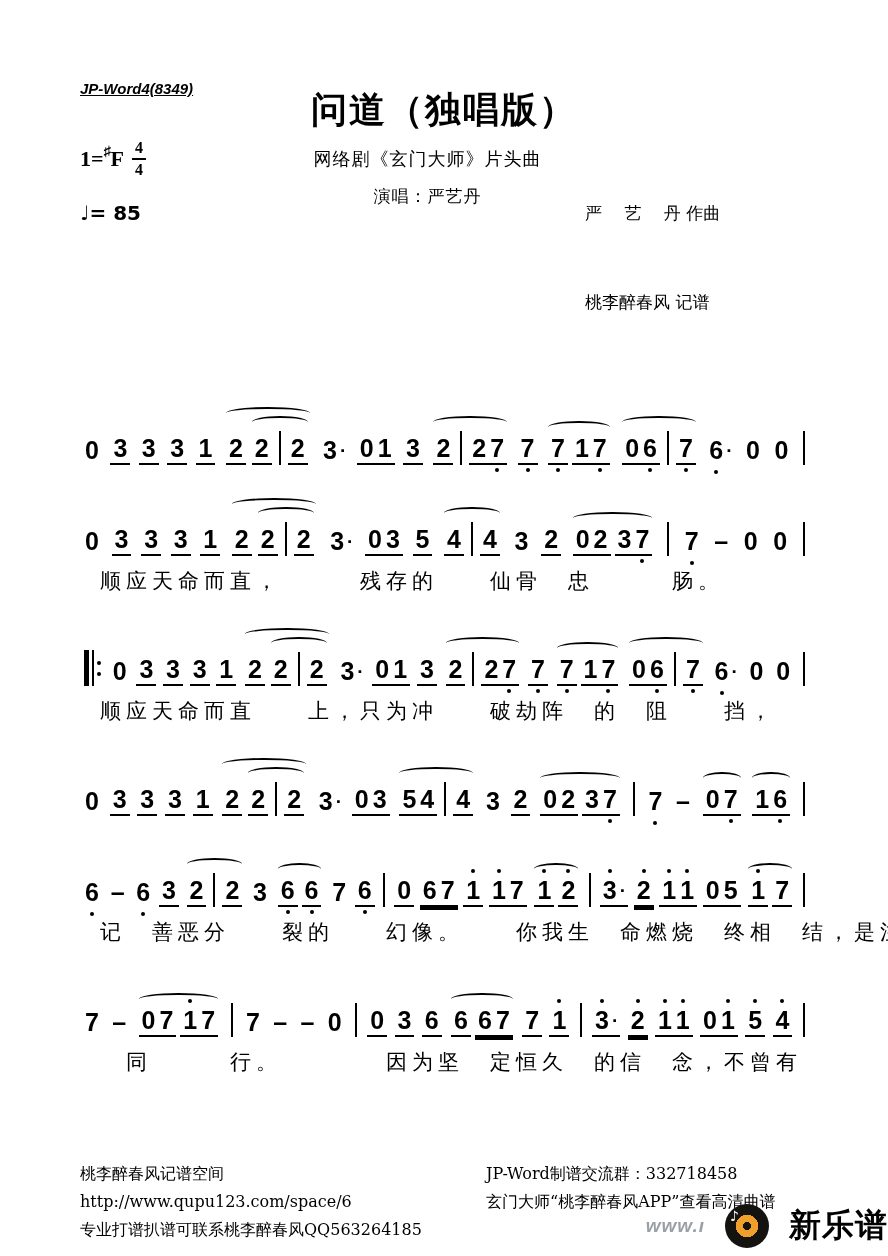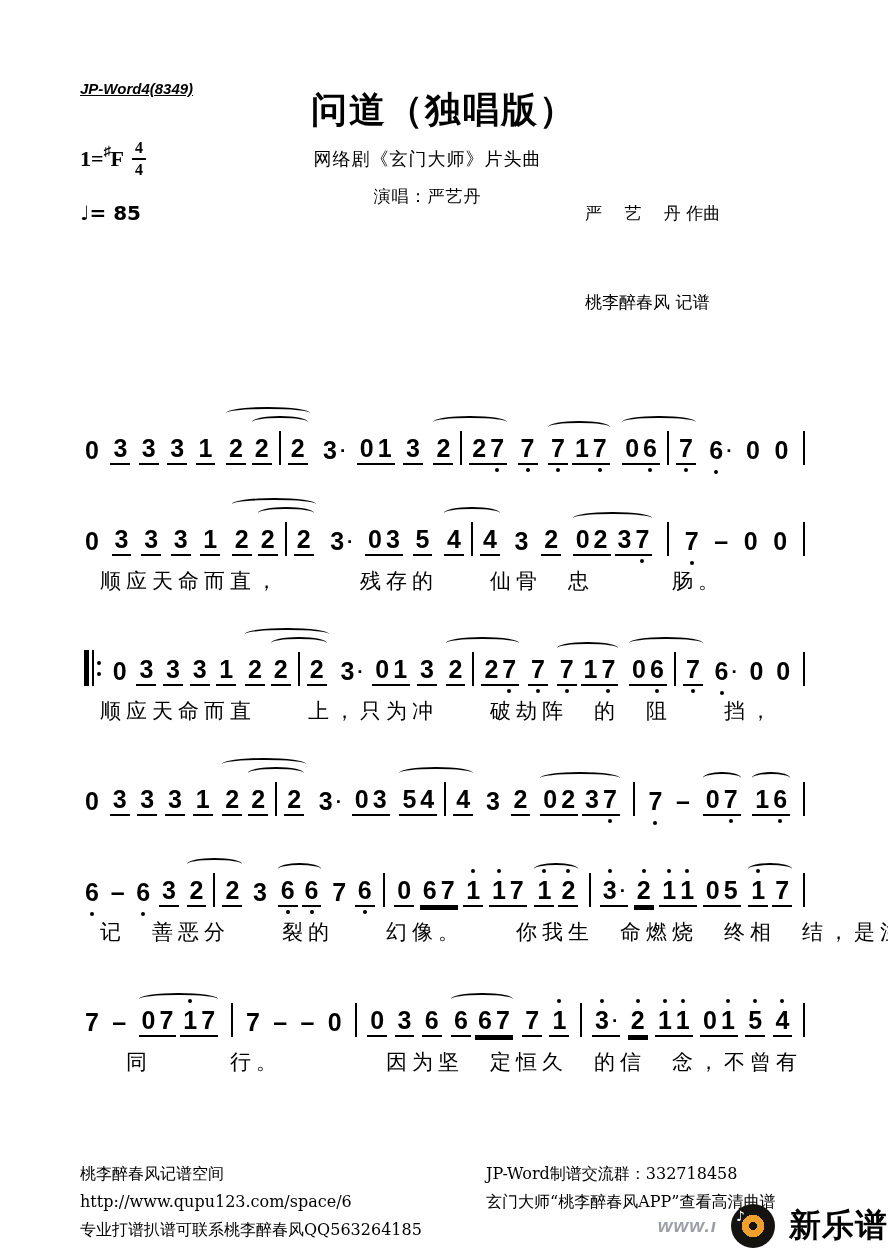--- a/index.html
+++ b/index.html
@@ -46,21 +46,21 @@
                 border-top:2px solid #000;border-radius:50% 50% 0 0;}
   .slur.deep::before{top:-24px;}
   .lyrics{font:21px "DejaVu Serif",serif;white-space:pre;letter-spacing:5px;margin:11px 0 0 20px;}
 
   
   .footer{position:absolute;left:80px;right:60px;top:1124px;display:flex;justify-content:flex-start;margin-top:36px;}
   .fcol{font:16px "DejaVu Serif",serif;line-height:1.75;}
   .fcol.right{width:350px;}
 
   
-  .logo{position:absolute;right:0;bottom:8px;display:flex;align-items:center;gap:14px;}
+  .logo{position:absolute;right:0;bottom:8px;display:flex;align-items:center;gap:20px;}
   .logo-url{font:italic 900 19px "Liberation Sans",sans-serif;color:#9b9fa6;letter-spacing:1px;}
   .disc{width:44px;height:44px;border-radius:50%;position:relative;flex:0 0 auto;
         background:radial-gradient(circle,#15130f 0 13%,#efa02c 13% 36%,#15130f 36% 100%);}
   .disc .notes-glyph{position:absolute;left:5px;top:4px;color:#fff;font:700 14px "DejaVu Sans",sans-serif;}
   .logo-name{font:900 32px "Liberation Sans",sans-serif;letter-spacing:1px;}
 </style>
 </head>
 <body>
 
 <div class="page">

